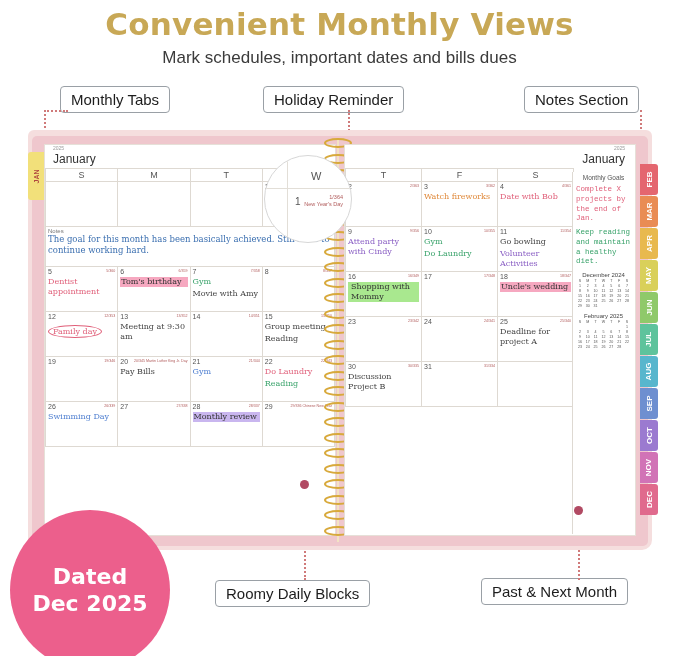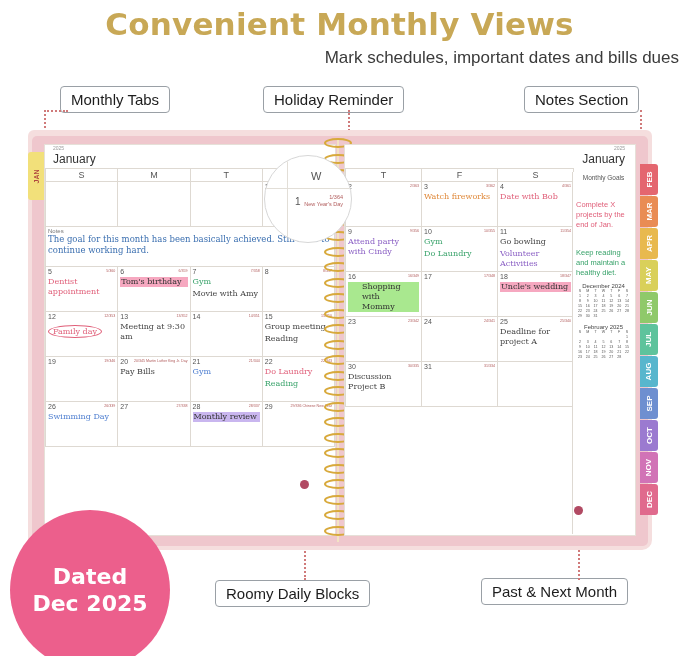--- a/index.html
+++ b/index.html
@@ -15,21 +15,21 @@
   .headline {
     text-align:center;
     font-size: 31px;
     font-weight: bold;
     color: #c8a856;
     letter-spacing: 0.2px;
     margin-top: 6px;
     font-family: "DejaVu Sans", sans-serif;
   }
   .subhead {
-    text-align:right;
+    text-align:center;
     font-size: 17px;
     color: #3b3b3b;
     margin-top: 6px;
   }
   
   .callout {
     position:absolute;
     border:1px solid #9aa0a6;
     border-radius:4px;
     background:#fff;
@@ -94,36 +94,36 @@
   .notes-label { font-size:6px; color:#777; }
   .notes-text {
     font-size:8.5px; color:#3b6fb0; line-height:1.35;
     font-family:"DejaVu Serif", serif;
   }
   
   .hw { font-size:8px; line-height:1.25; display:block; margin-top:2px; font-family:"DejaVu Serif", serif;}
   .c-red{color:#e0607a;} .c-green{color:#3aa36b;} .c-blue{color:#4f7fd0;}
   .c-purple{color:#8a5fc4;} .c-orange{color:#e08a3c;} .c-dark{color:#444;}
   .hl-pink{ background:#f6a8c0; color:#333; padding:0 1px;}
-  .hl-green{ background:#a9e88f; color:#333; padding:0 14px;}
+  .hl-green{ background:#a9e88f; color:#333; padding:0 3px;}
   .hl-purple{ background:#c9b6ef; color:#333; padding:0 1px;}
   .ellipse {
     border:1.2px solid #e0607a; border-radius:50%;
     padding:1px 4px; display:inline-block; font-size:8px; color:#e0607a;
     font-family:"DejaVu Serif", serif;
   }
   
   .goals {
     position:absolute; right:1px; top:27px; width:62px; bottom:1px;
     border-left:1px solid #ded9d2;
     padding:2px 3px;
     background:#fff;
   }
   .goals-title{ font-size:6.5px; color:#555; display:block; text-align:center;}
-  .goal-line{ font-size:7.5px; line-height:1.3; display:block; margin-top:19px; font-family:Liberation Sans, sans-serif;}
+  .goal-line{ font-size:7.5px; line-height:1.3; display:block; margin-top:4px; font-family:Liberation Mono, monospace;}
   .mini-cal { margin-top:5px; }
   .mini-title { font-size:6px; color:#444; text-align:center; display:block;}
   .mini-cal table{ border-collapse:collapse; width:100%; }
   .mini-cal td, .mini-cal th{
     font-size:3.6px; text-align:center; color:#555; padding:0; height:5px; font-weight:normal;
   }
   
   .spiral {
     position:absolute; left:296px; top:8px; width:28px; height:404px;
   }

